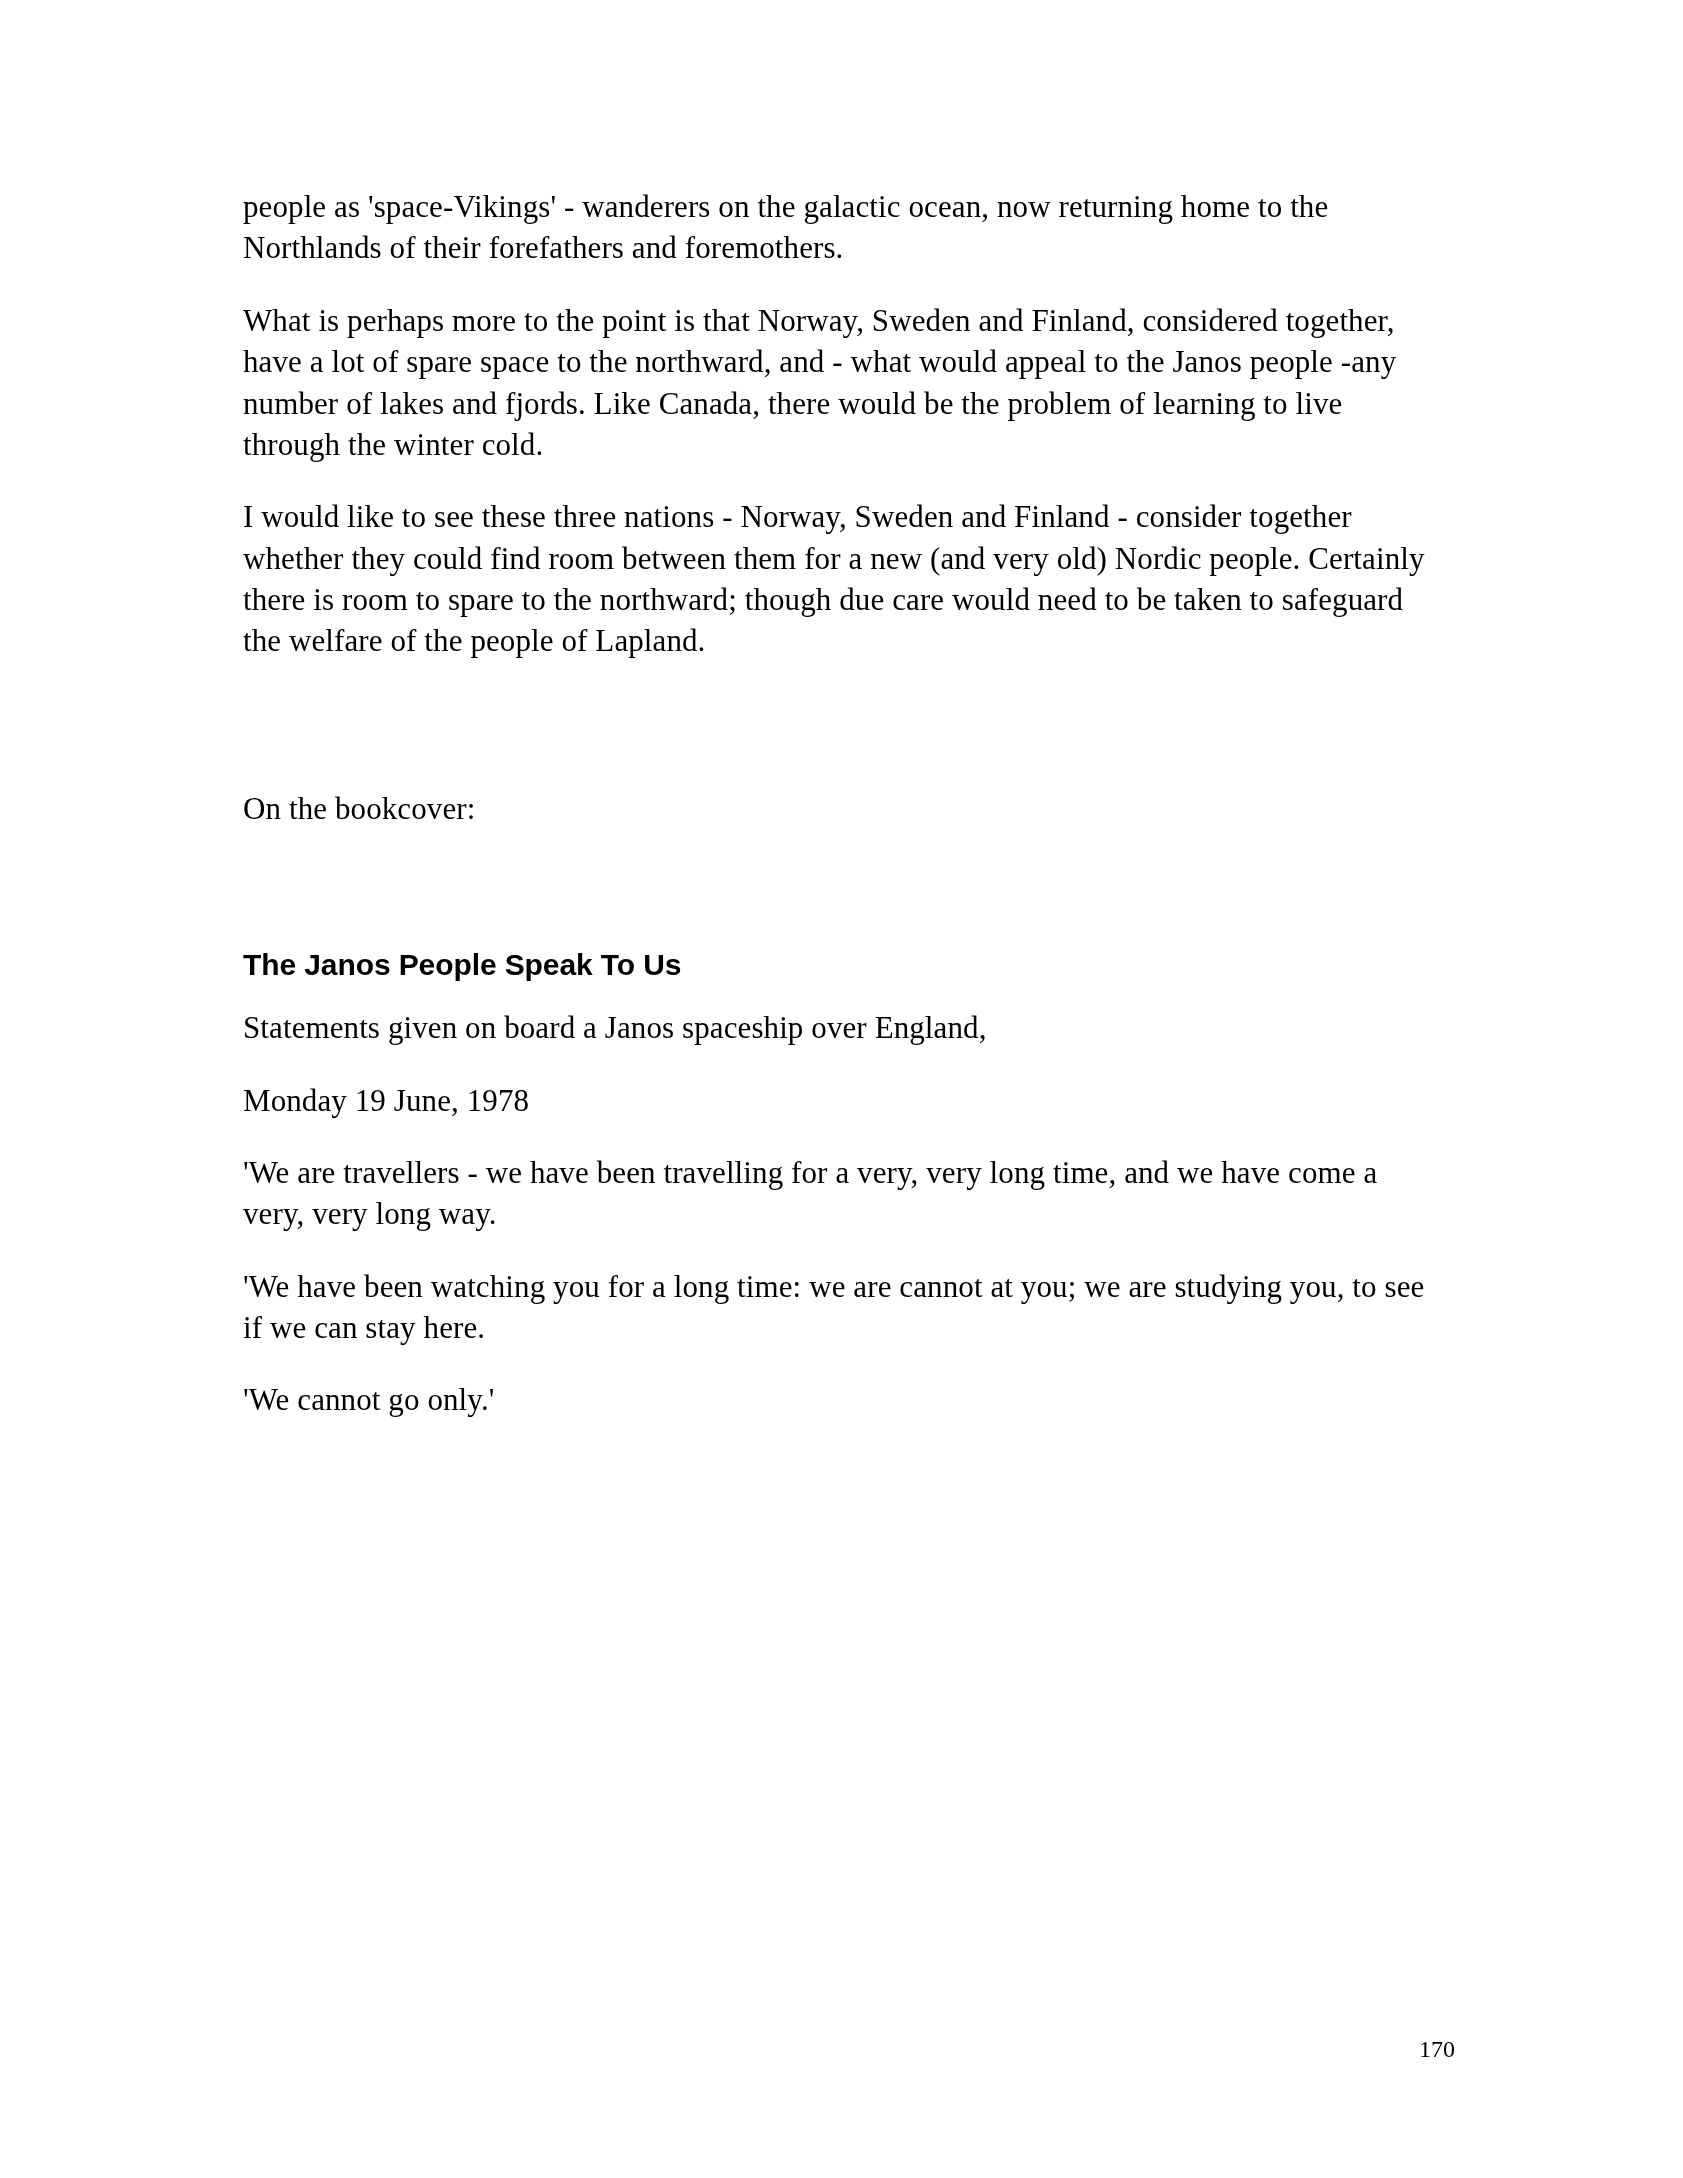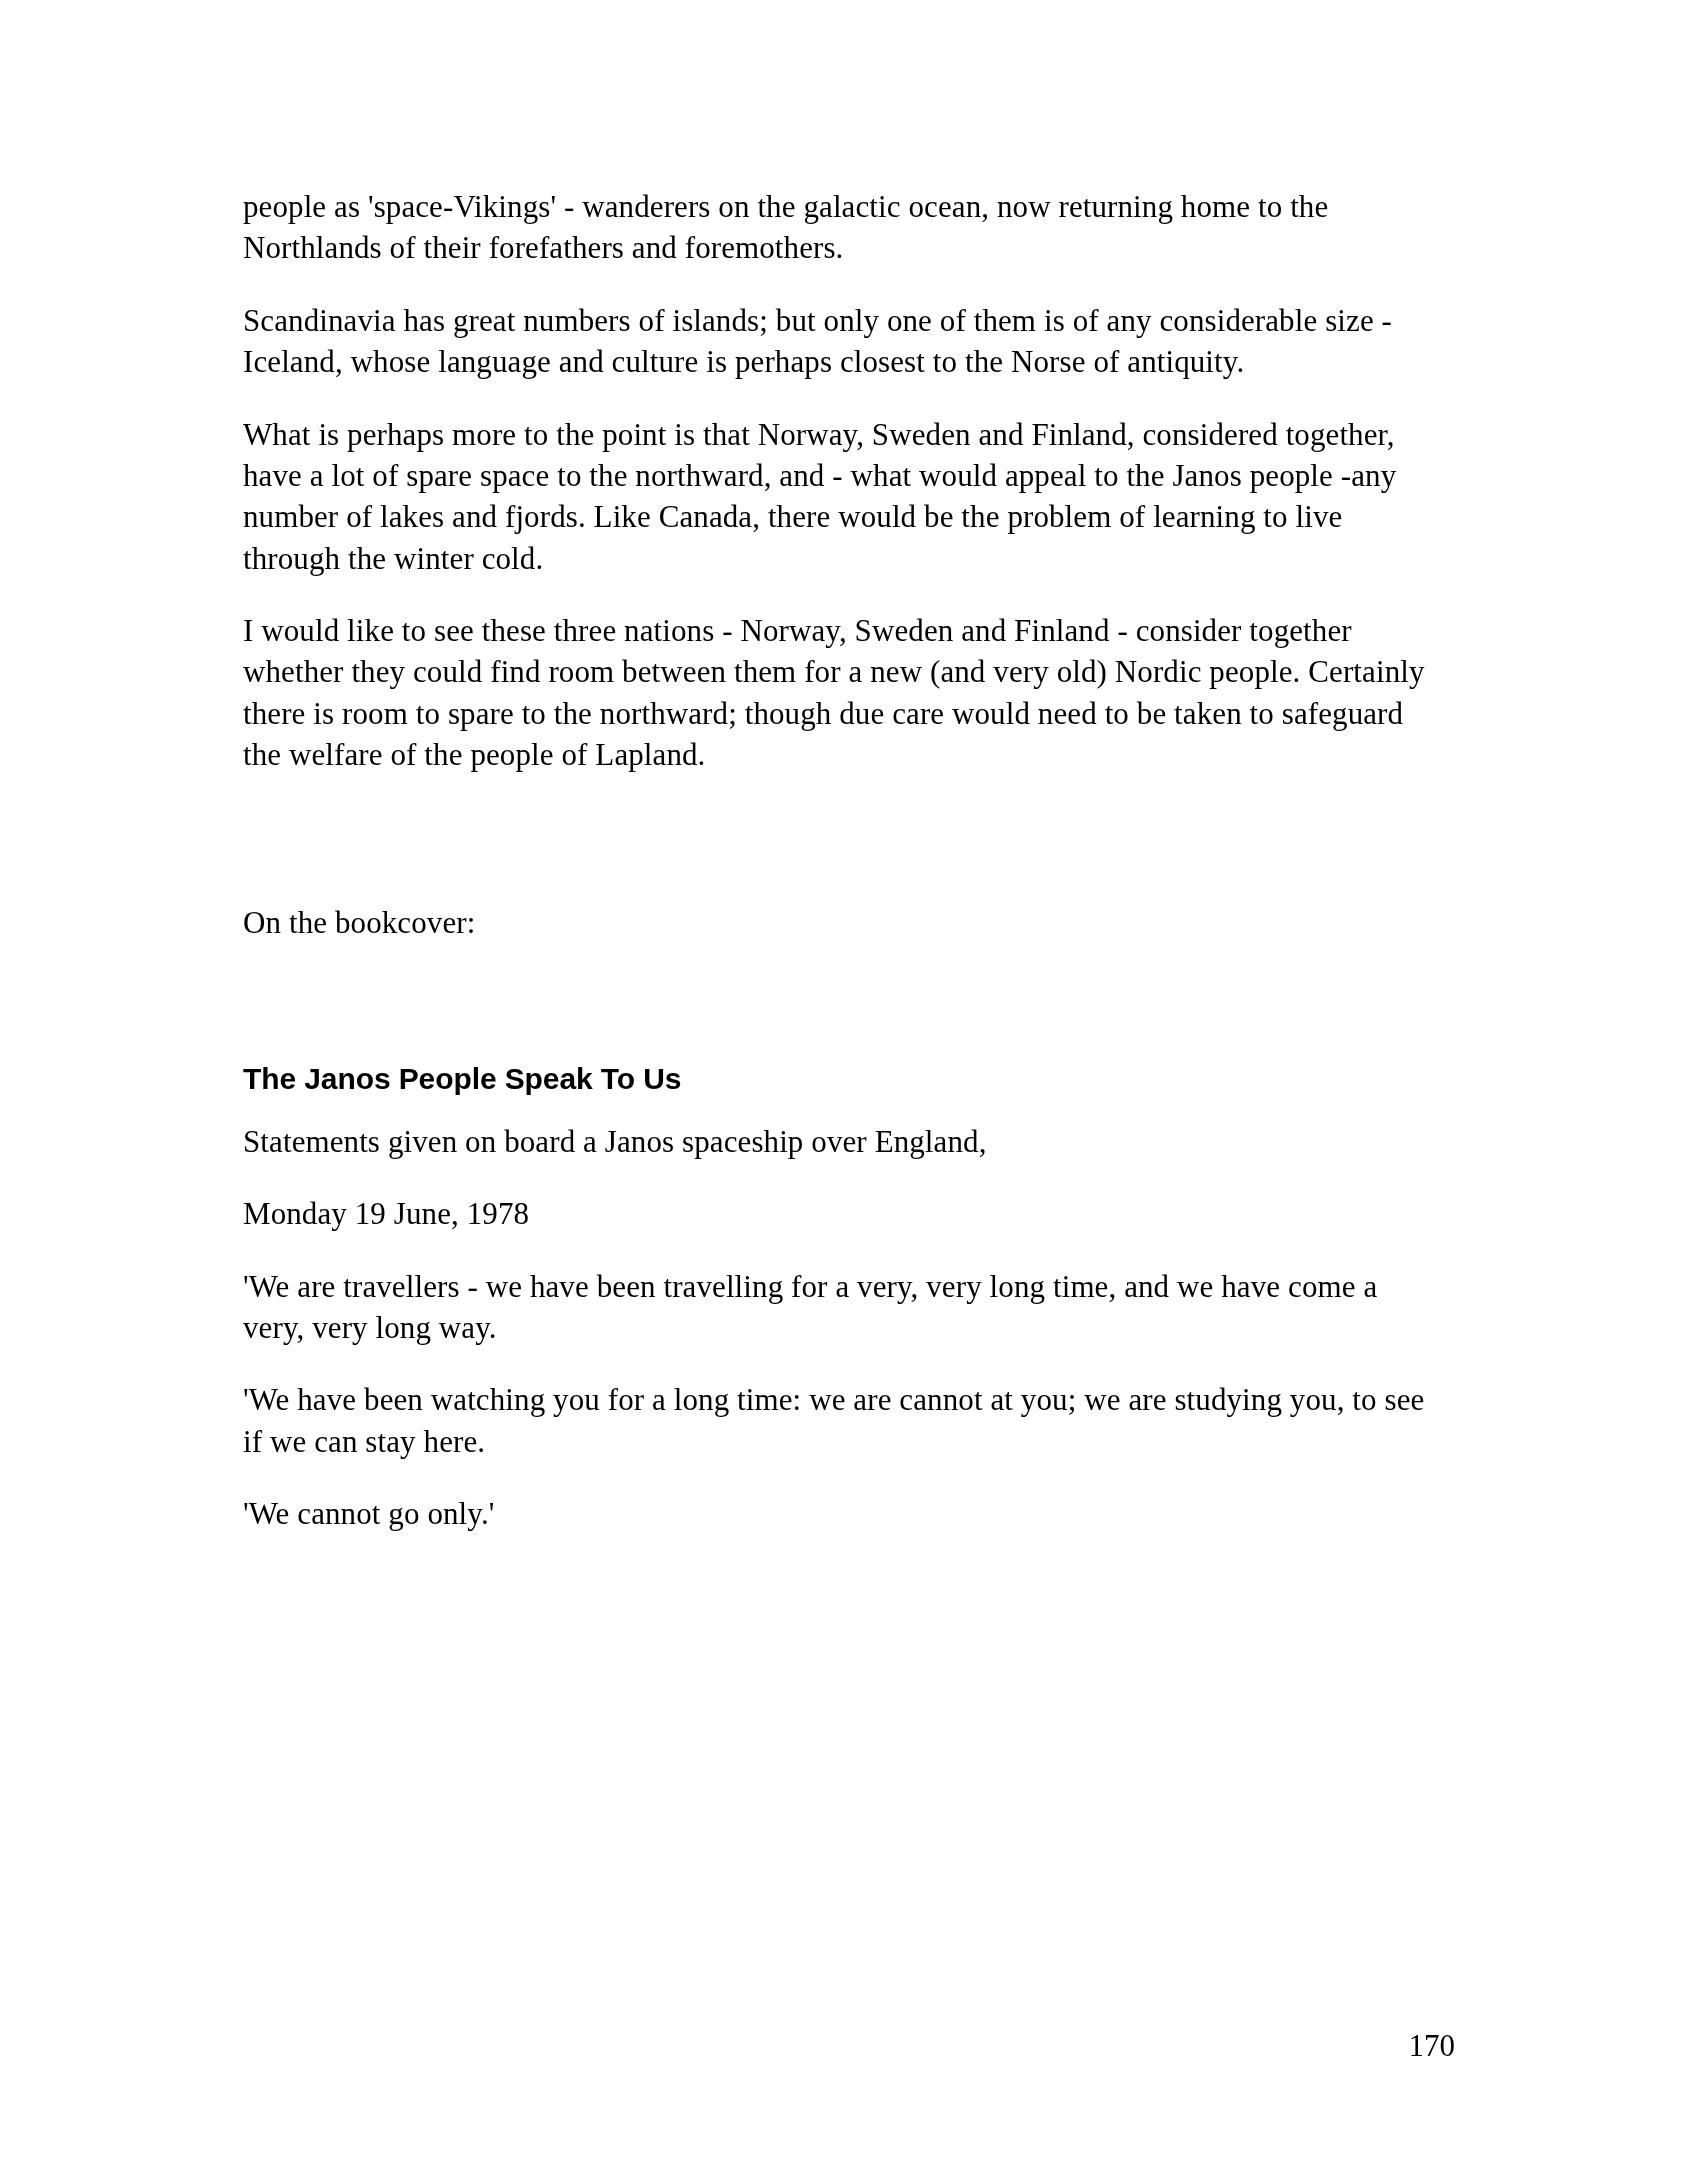--- a/index.html
+++ b/index.html
@@ -59,35 +59,34 @@
     color: #000000;
     margin: 0 0 23px 0;
     letter-spacing: -0.1px;
   }
 
   .page-number {
     position: absolute;
     right: 228px;
     bottom: 117px;
     font-family: "Liberation Serif", "DejaVu Serif", serif;
-    font-size: 31px;
+    font-size: 24px;
     line-height: 1;
     color: #000000;
   }
 </style>
 </head>
 <body>
 
 <div class="page">
 
   <div class="content">
 
     <p class="para">people as 'space-Vikings' - wanderers on the galactic ocean, now returning home to the Northlands of their forefathers and foremothers.</p>
 
-    <p class="para">Scandinavia has great numbers of islands; but only one of them is of any considerable size - Iceland, whose language and culture is perhaps closest to the Norse of antiquity.</p>
 
     <p class="para">What is perhaps more to the point is that Norway, Sweden and Finland, considered together, have a lot of spare space to the northward, and - what would appeal to the Janos people -any number of lakes and fjords. Like Canada, there would be the problem of learning to live through the winter cold.</p>
 
     <p class="para">I would like to see these three nations - Norway, Sweden and Finland - consider together whether they could find room between them for a new (and very old) Nordic people. Certainly there is room to spare to the northward; though due care would need to be taken to safeguard the welfare of the people of Lapland.</p>
 
 
     <div class="spacer-lg"></div>
 
     <p class="para">On the bookcover:</p>
 

